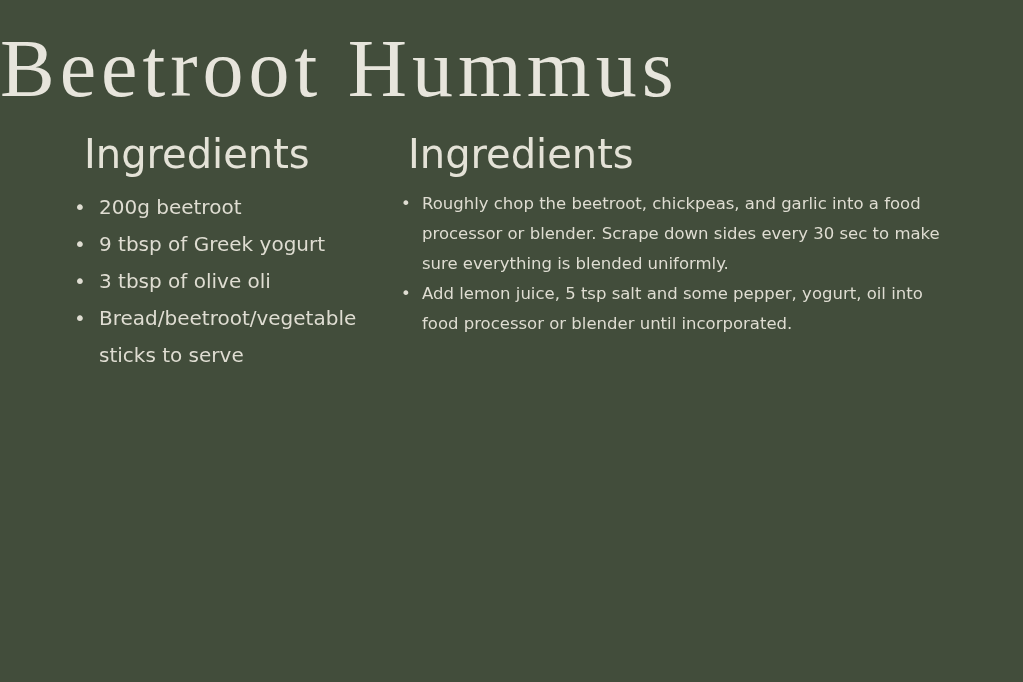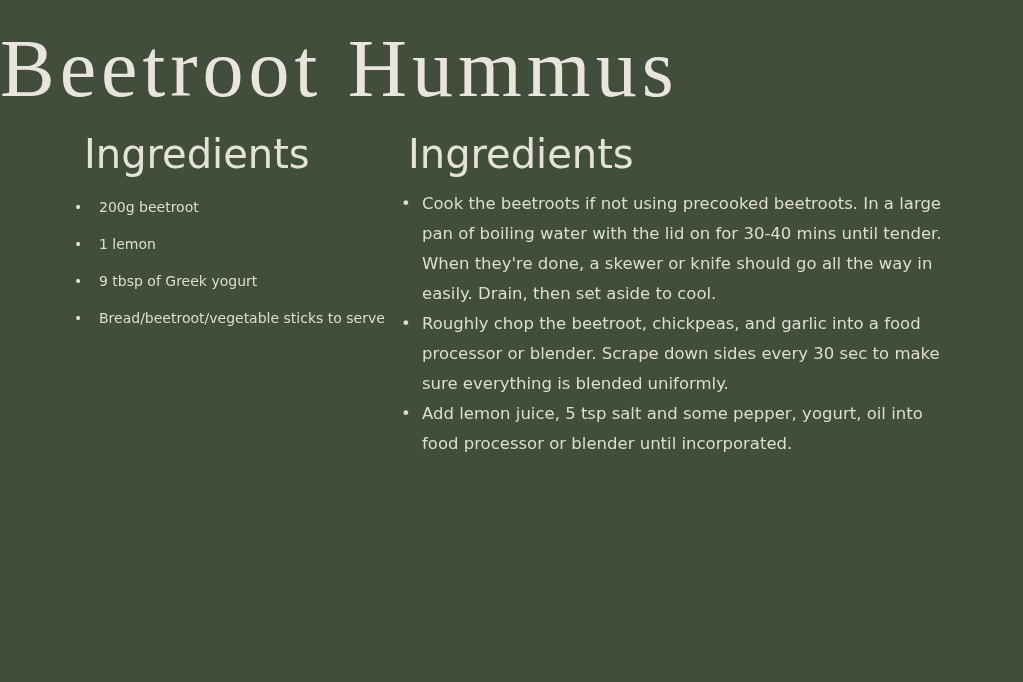--- a/index.html
+++ b/index.html
@@ -60,21 +60,21 @@
   .col-ingredients h2.section-heading { margin-left: 24px; }
   .col-directions  h2.section-heading { margin-left: 18px; }
   ul.recipe-list { list-style: none; margin-top: 11px; }
   ul.recipe-list li { position: relative; }
   ul.recipe-list li::before {
     content: "\2022";
     position: absolute;
     top: 0;
   }
   .col-ingredients ul.recipe-list li {
-    font-size: 14px;
+    font-size: 20px;
     line-height: 37px;
     padding-left: 39px;
   }
   .col-ingredients ul.recipe-list li::before { left: 14px; }
   .col-directions ul.recipe-list {
     width: 552px;
     max-width: 552px;
   }
   .col-directions ul.recipe-list li {
     font-size: 16.5px;
@@ -90,29 +90,28 @@
 
   <h1 class="recipe-title">Beetroot Hummus</h1>
 
 
   <div class="content">
 
     <section class="col-ingredients">
       <h2 class="section-heading">Ingredients</h2>
       <ul class="recipe-list">
         <li>200g beetroot</li>
-        <li>1 lemon</li>
         <li>9 tbsp of Greek yogurt</li>
+        <li>3 tbsp of olive oli</li>
         <li>Bread/beetroot/vegetable sticks to serve</li>
       </ul>
     </section>
 
     <section class="col-directions">
       <h2 class="section-heading">Ingredients</h2>
       <ul class="recipe-list">
-        <li>Cook the beetroots if not using precooked beetroots. In a large pan of boiling water with the lid on for 30-40 mins until tender. When they're done, a skewer or knife should go all the way in easily. Drain, then set aside to cool.</li>
         <li>Roughly chop the beetroot, chickpeas, and garlic into a food processor or blender. Scrape down sides every 30 sec to make sure everything is blended uniformly.</li>
         <li>Add lemon juice, 5 tsp salt and some pepper, yogurt, oil into food processor or blender until incorporated.</li>
       </ul>
     </section>
 
   </div>
 </div>
 
 </body></html>

